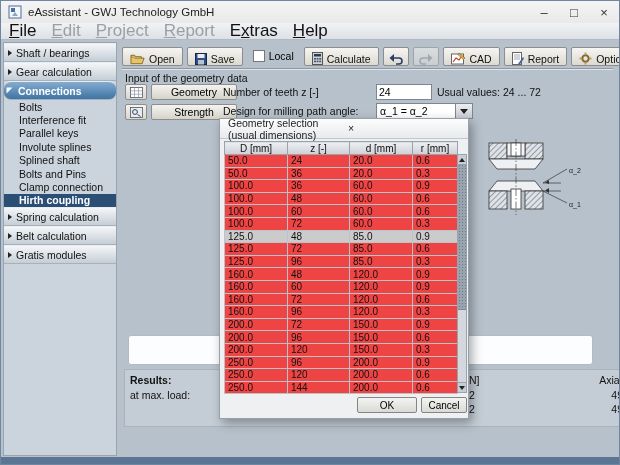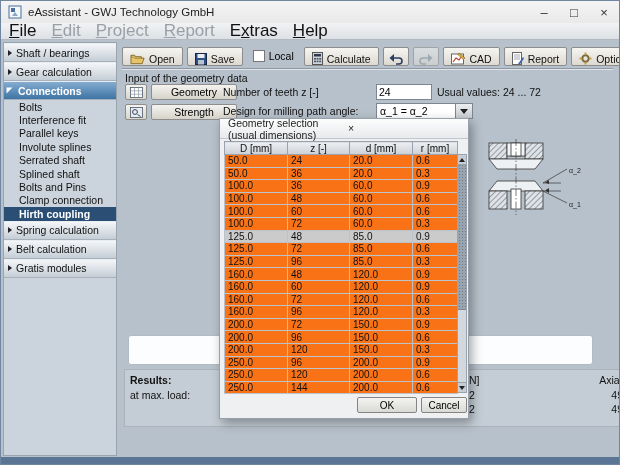--- a/index.html
+++ b/index.html
@@ -11,21 +11,21 @@
   .wctrls{position:absolute;right:0;top:0;height:22px;display:flex;}
   .wctrl{width:30px;height:22px;display:flex;align-items:center;justify-content:center;font-size:13px;color:#333;}
   
   .menubar{position:absolute;left:0;top:22px;width:100%;height:17px;background:linear-gradient(#f1f2f4,#dde1e5);border-bottom:1px solid #b3bac1;display:flex;align-items:center;padding-left:8px;box-sizing:border-box;}
   .menu-item{font-size:17px;color:#111;margin-right:15px;}
   .menu-item.disabled{color:#9aa0a6;}
   
   .sidebar{position:absolute;left:2px;top:41px;width:114px;height:414px;background:#cbd4dc;border:1px solid #9aa4ae;box-sizing:border-box;overflow:hidden;}
   .side-header{height:17px;display:flex;align-items:center;padding-left:4px;background:linear-gradient(#f4f6f8,#c5ced6);border-bottom:1px solid #a8b1bb;border-top:1px solid #e8edf1;font-size:10.5px;color:#111;}
   .side-header .tri{width:0;height:0;border-left:4px solid #222;border-top:3.5px solid transparent;border-bottom:3.5px solid transparent;margin-right:4px;}
-  .side-header.expanded{background:linear-gradient(#84acd0,#3e74a4);color:#fff;font-weight:bold;}
+  .side-header.expanded{background:linear-gradient(#84acd0,#3e74a4);color:#fff;font-weight:bold;border-radius:7px;}
   .side-header.expanded .tri{border-left:none;border-bottom:6px solid #fff;border-right:6px solid transparent;transform:rotate(90deg);}
   .side-item{height:13.4px;display:flex;align-items:center;padding-left:15px;font-size:10.5px;color:#111;}
   .side-item.selected{background:#2b4e75;color:#fff;font-weight:bold;}
   
   .toolbar{position:absolute;left:121px;top:44px;width:492px;height:22px;display:flex;align-items:center;gap:4px;}
   .tb{height:19px;display:inline-flex;align-items:flex-end;gap:4px;padding:0 7px;background:linear-gradient(#f6f5f1,#dcd9d0);border:1px solid #8d8d8d;border-radius:2px;font-size:10.5px;color:#111;box-sizing:border-box;}
   .tb.sq{padding:0 4px;}
   .tb.disabled{opacity:.55;}
   .toolbar-sep{position:absolute;left:121px;top:67px;width:491px;height:1px;background:#8f98a1;box-shadow:0 1px 0 #dfe5ea;}
   .statusline{position:absolute;left:124px;top:71px;font-size:10.5px;color:#111;}
@@ -49,21 +49,21 @@
   .results .aval1{position:absolute;right:7px;top:19px;}
   .results .aval2{position:absolute;right:7px;top:33px;}
   .results .chdr{position:absolute;left:344px;top:4px;}
   .results .cv1{position:absolute;left:344px;top:19px;}
   .results .cv2{position:absolute;left:344px;top:33px;}
   
   .dialog{position:absolute;left:218px;top:117px;width:250px;height:301px;background:#eef0f2;border:1px solid #97a1ab;box-shadow:3px 4px 10px rgba(0,0,0,.35);box-sizing:border-box;z-index:10;}
   .dtitle{position:absolute;left:0;top:0;width:100%;height:20px;background:linear-gradient(#fdfdfd,#e8eaed);border-bottom:1px solid #c0c7ce;display:flex;align-items:center;box-sizing:border-box;}
   .dtitle span{font-size:10.5px;color:#222;margin-left:8px;flex:1;}
   .dclose{font-size:13px;color:#444;margin-right:8px;line-height:1;}
-  .gtable{position:absolute;left:4px;top:22px;border-collapse:collapse;table-layout:fixed;width:233px;background:#f97316;}
+  .gtable{position:absolute;left:4px;top:22px;border-collapse:collapse;table-layout:fixed;width:233px;background:#ef4444;}
   .gtable th{background:linear-gradient(#edeff1,#ccd1d6);border:1px solid #9aa3ad;font-size:10px;font-weight:normal;color:#111;height:12px;padding:0;text-align:center;}
   .gtable td{border:1px solid #bcc2c9;font-size:10px;color:#111;height:11.6px;padding:0 0 0 3px;line-height:11px;overflow:hidden;white-space:nowrap;}
   .gtable tr.selected td{background:#cbcbcb;}
   .vscroll{position:absolute;left:237px;top:35px;width:10px;height:239px;background:#d2d8de;border:1px solid #9aa3ad;box-sizing:border-box;}
   .varrow{position:absolute;left:0;width:8px;height:9px;background:#c6cdd4;border-bottom:1px solid #9aa3ad;display:flex;align-items:center;justify-content:center;}
   .varrow.down{bottom:0;border-bottom:none;border-top:1px solid #9aa3ad;}
   .vthumb{position:absolute;left:0;top:9px;width:8px;height:145px;background-color:#99a4b1;background-image:radial-gradient(#6e7a88 0.8px,transparent 0.9px);background-size:3px 3px;border-bottom:1px solid #7d8896;}
   .tri-up-s{width:0;height:0;border-left:3px solid transparent;border-right:3px solid transparent;border-bottom:4px solid #222;}
   .tri-down-s{width:0;height:0;border-left:3px solid transparent;border-right:3px solid transparent;border-top:4px solid #222;}
   .dbtn{position:absolute;height:16px;background:linear-gradient(#f4f4f2,#d9d9d5);border:1px solid #858585;border-radius:2px;font-size:10px;display:flex;align-items:center;justify-content:center;box-sizing:border-box;}
@@ -111,21 +111,20 @@
         <span>Gear calculation</span>
       </div>
       <div class="side-header expanded">
         <span class="tri"></span>
         <span>Connections</span>
       </div>
       <div class="side-item">Bolts</div>
       <div class="side-item">Interference fit</div>
       <div class="side-item">Parallel keys</div>
       <div class="side-item">Involute splines</div>
-      <div class="side-item">Serrated shaft</div>
       <div class="side-item">Splined shaft</div>
       <div class="side-item">Bolts and Pins</div>
       <div class="side-item">Clamp connection</div>
       <div class="side-item selected">Hirth coupling</div>
       <div class="side-header">
         <span class="tri"></span>
         <span>Spring calculation</span>
       </div>
       <div class="side-header">
         <span class="tri"></span>

